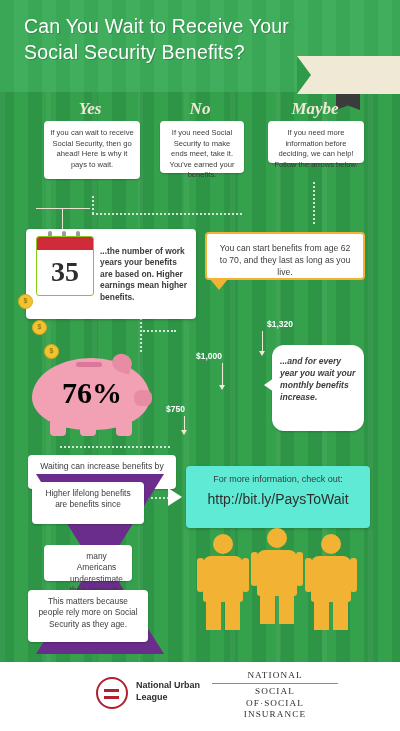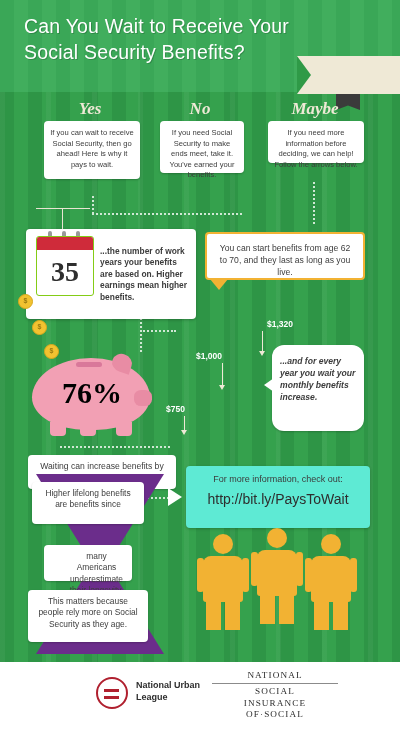--- a/index.html
+++ b/index.html
@@ -293,17 +293,17 @@
   <div class="footer"></div>
   <div class="nul">
     <div class="nul-logo"></div>
     <div class="nul-txt">National Urban League</div>
   </div>
   <div class="nasi">
     <div>NATIONAL</div>
   </div>
   <div class="nasi" style="top:686px;">
     <div>SOCIAL</div>
+    <div>OF·SOCIAL</div>
     <div>INSURANCE</div>
-    <div>OF·SOCIAL</div>
   </div>
   <div class="nasi-rule"></div>
 </div>
 
 </body></html>

